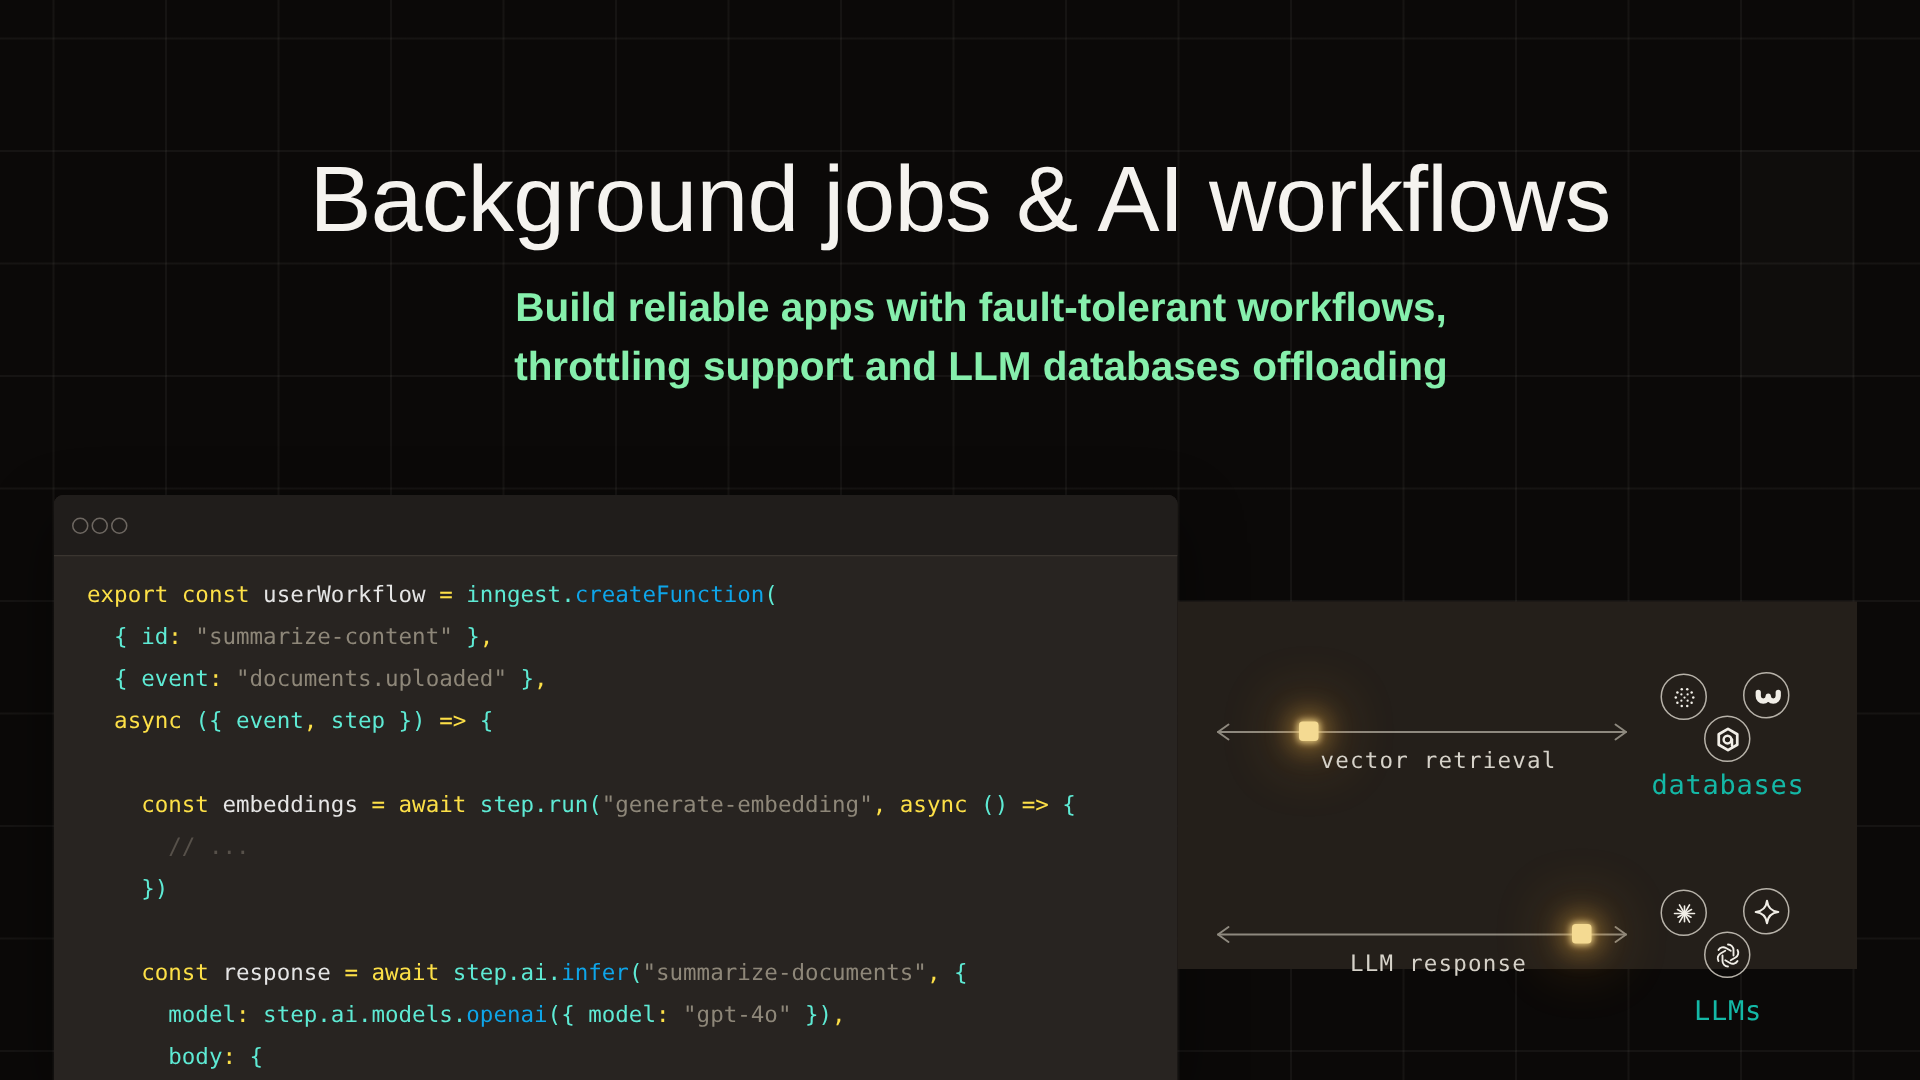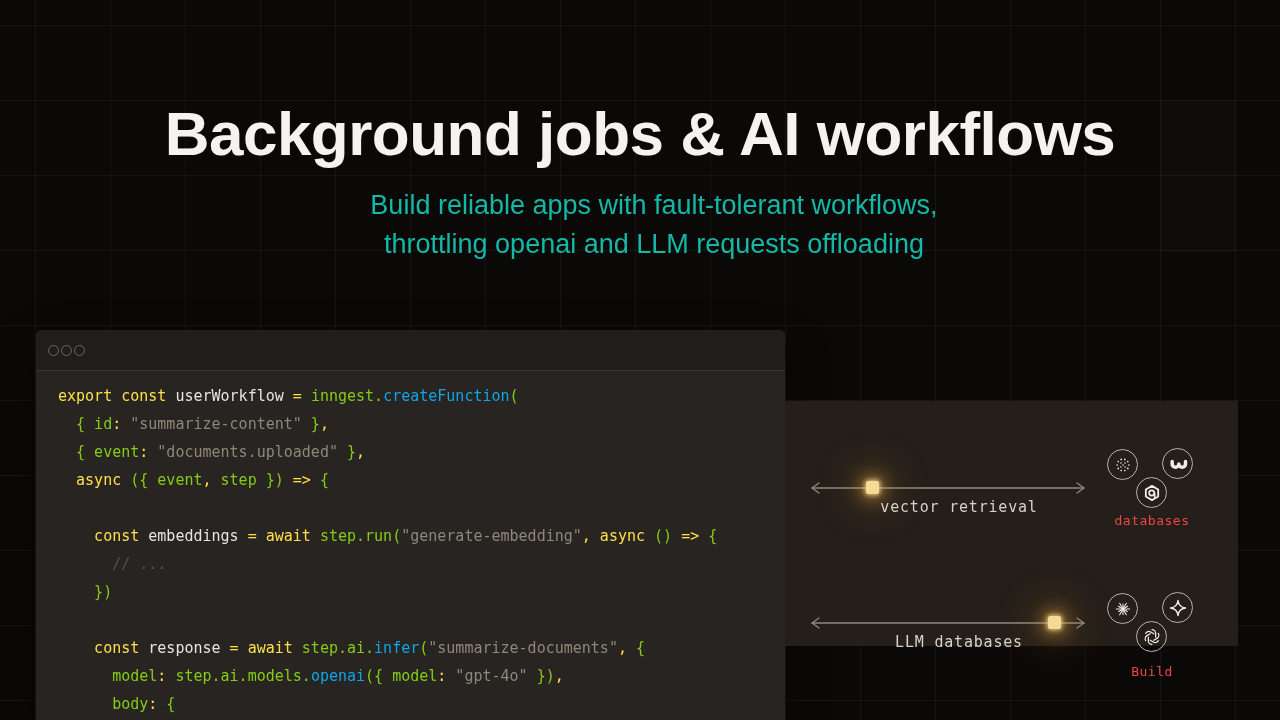--- a/index.html
+++ b/index.html
@@ -7,36 +7,36 @@
          font-family:"Liberation Sans",sans-serif;}
   .grid-overlay{position:absolute;inset:0;
     background-image:
       linear-gradient(to right, rgba(235,228,215,0.05) 0 1px, transparent 1px),
       linear-gradient(to bottom, rgba(235,228,215,0.05) 0 1px, transparent 1px);
     background-size:75px 75px;background-position:35px 25px;}
   .cell-hl{position:absolute;left:1160px;top:100px;width:76px;height:152px;
     background:rgba(255,255,255,0.018);}
 
   .hero-title{position:absolute;left:0;right:0;top:100px;margin:0;text-align:center;
-    font-size:62px;line-height:68px;font-weight:700;letter-spacing:-0.5px;color:#f5f3ef;}
+    font-size:62px;line-height:68px;font-weight:400;letter-spacing:-0.5px;color:#f5f3ef;}
   .hero-sub{position:absolute;left:0;right:0;top:186px;text-align:center;
-    font-size:27px;line-height:39px;font-weight:400;color:#14b8a6;padding-left:28px;}
+    font-size:27px;line-height:39px;font-weight:700;color:#86efac;padding-left:28px;}
 
   
   .code-window{position:absolute;left:36px;top:330px;width:749px;height:390px;
     background:#282421;border-radius:6px 6px 0 0;box-shadow:0 16px 44px rgba(0,0,0,0.45);}
   .code-header{height:40px;background:#201d1b;border-bottom:1px solid #3a3530;
     border-radius:6px 6px 0 0;display:flex;align-items:center;padding-left:12px;gap:2px;}
   .tl{width:11px;height:11px;box-sizing:border-box;border:1.5px solid #6d6761;
     border-radius:50%;background:transparent;display:inline-block;}
   .code-pre{margin:0;padding:11px 0 0 22px;font-family:"DejaVu Sans Mono",monospace;
     font-size:15px;line-height:28px;}
   .code-line{height:28px;white-space:pre;}
   .tok-k{color:#fde047}.tok-i{color:#e5e5e5}.tok-f{color:#0ea5e9}
-  .tok-s{color:#8e8779}.tok-c{color:#57514a}.tok-t{color:#84cc16}
+  .tok-s{color:#8e8779}.tok-c{color:#57514a}.tok-t{color:#5eead4}
 
   
   .panel{position:absolute;left:785px;top:401px;width:453px;height:245px;background:#241f1a;}
   .arrow{position:absolute;left:21px;}
   .arrow-1{top:79px;} .arrow-2{top:214px;}
   .arrow line,.arrow polyline{stroke:#8e897f;stroke-width:1.3;fill:none;
     stroke-linecap:round;stroke-linejoin:round;}
   .marker{position:absolute;width:13px;height:13px;background:#f4da92;border-radius:2.5px;
     box-shadow:0 0 5px 1px rgba(248,220,140,0.9),0 0 16px 6px rgba(230,170,70,0.45),
                0 0 36px 18px rgba(200,130,40,0.16);}
@@ -46,34 +46,34 @@
   .label-1{top:97px;} .label-2{top:232px;}
   .icon-circle{position:absolute;width:31px;height:31px;box-sizing:border-box;
     border:1.2px solid #b7b2a9;border-radius:50%;display:flex;align-items:center;
     justify-content:center;}
   .icon-circle svg{display:block;}
   .ic-stroke{stroke:#f1eee7;fill:none;stroke-linecap:round;stroke-linejoin:round;}
   .ic-fill{fill:#f1eee7;stroke:none;}
   .r1c1{left:322px;top:48px;} .r1c2{left:377px;top:47px;} .r1c3{left:351px;top:76px;}
   .r2c1{left:322px;top:192px;} .r2c2{left:377px;top:191px;} .r2c3{left:351px;top:220px;}
   .group-label{position:absolute;left:300px;width:134px;text-align:center;
-    font-family:"DejaVu Sans Mono",monospace;font-size:13px;letter-spacing:0.5px;color:#ef4444;}
+    font-family:"DejaVu Sans Mono",monospace;font-size:18px;letter-spacing:0.5px;color:#14b8a6;}
   .gl-1{top:112px;} .gl-2{top:263px;}
 </style>
 </head>
 <body>
 
 <div class="stage">
   <div class="grid-overlay"></div>
   <div class="cell-hl"></div>
 
   <h1 class="hero-title">Background jobs &amp; AI workflows</h1>
   <div class="hero-sub">
     <div>Build reliable apps with fault-tolerant workflows,</div>
-    <div>throttling openai and LLM requests offloading</div>
+    <div>throttling support and LLM databases offloading</div>
   </div>
 
   <div class="code-window">
     <div class="code-header">
       <span class="tl"></span>
       <span class="tl"></span>
       <span class="tl"></span>
     </div>
     <pre class="code-pre"><div class="code-line"><span class="tok-k">export const </span><span class="tok-i">userWorkflow </span><span class="tok-k">= </span><span class="tok-t">inngest.</span><span class="tok-f">createFunction</span><span class="tok-t">(</span></div><div class="code-line"><span class="tok-t">  { id</span><span class="tok-k">:</span><span class="tok-s"> "summarize-content"</span><span class="tok-t"> }</span><span class="tok-k">,</span></div><div class="code-line"><span class="tok-t">  { event</span><span class="tok-k">:</span><span class="tok-s"> "documents.uploaded"</span><span class="tok-t"> }</span><span class="tok-k">,</span></div><div class="code-line"><span class="tok-k">  async </span><span class="tok-t">({ event</span><span class="tok-k">,</span><span class="tok-t"> step }) </span><span class="tok-k">=&gt;</span><span class="tok-t"> {</span></div><div class="code-line"></div><div class="code-line"><span class="tok-k">    const </span><span class="tok-i">embeddings </span><span class="tok-k">= await </span><span class="tok-t">step.run(</span><span class="tok-s">"generate-embedding"</span><span class="tok-k">, async</span><span class="tok-t"> () </span><span class="tok-k">=&gt;</span><span class="tok-t"> {</span></div><div class="code-line"><span class="tok-c">      // ...</span></div><div class="code-line"><span class="tok-t">    })</span></div><div class="code-line"></div><div class="code-line"><span class="tok-k">    const </span><span class="tok-i">response </span><span class="tok-k">= await </span><span class="tok-t">step.ai.</span><span class="tok-f">infer</span><span class="tok-t">(</span><span class="tok-s">"summarize-documents"</span><span class="tok-k">,</span><span class="tok-t"> {</span></div><div class="code-line"><span class="tok-t">      model</span><span class="tok-k">:</span><span class="tok-t"> step.ai.models.</span><span class="tok-f">openai</span><span class="tok-t">({ model</span><span class="tok-k">:</span><span class="tok-s"> "gpt-4o"</span><span class="tok-t"> })</span><span class="tok-k">,</span></div><div class="code-line"><span class="tok-t">      body</span><span class="tok-k">:</span><span class="tok-t"> {</span></div></pre>
   </div>
@@ -122,21 +122,21 @@
       </svg>
     </div>
     <div class="group-label gl-1">databases</div>
 
     <svg class="arrow arrow-2" width="284" height="16">
       <line x1="6" y1="8" x2="278" y2="8"></line>
       <polyline points="13,3 6,8 13,13"></polyline>
       <polyline points="271,3 278,8 271,13"></polyline>
     </svg>
     <div class="marker marker-2"></div>
-    <div class="arrow-label label-2">LLM databases</div>
+    <div class="arrow-label label-2">LLM response</div>
 
     <div class="icon-circle r2c1">
       <svg width="20" height="20" viewBox="0 0 24 24">
         <g class="ic-stroke" style="stroke-width:1.3">
           <line x1="12" y1="12" x2="20" y2="12"></line>
             <line x1="12" y1="12" x2="17.2" y2="15"></line>
           <line x1="12" y1="12" x2="16" y2="18.9"></line>
             <line x1="12" y1="12" x2="12" y2="18.5"></line>
           <line x1="12" y1="12" x2="8" y2="18.9"></line>
             <line x1="12" y1="12" x2="6.8" y2="15"></line>
@@ -159,15 +159,15 @@
         <g class="ic-stroke" style="stroke-width:1.5">
           <path d="M12 3.2 a4.4 4.4 0 0 1 4.4 4.4 l0 4.4"></path>
           <path d="M12 3.2 a4.4 4.4 0 0 1 4.4 4.4 l0 4.4" transform="rotate(60 12 12)"></path>
           <path d="M12 3.2 a4.4 4.4 0 0 1 4.4 4.4 l0 4.4" transform="rotate(120 12 12)"></path>
           <path d="M12 3.2 a4.4 4.4 0 0 1 4.4 4.4 l0 4.4" transform="rotate(180 12 12)"></path>
           <path d="M12 3.2 a4.4 4.4 0 0 1 4.4 4.4 l0 4.4" transform="rotate(240 12 12)"></path>
           <path d="M12 3.2 a4.4 4.4 0 0 1 4.4 4.4 l0 4.4" transform="rotate(300 12 12)"></path>
         </g>
       </svg>
     </div>
-    <div class="group-label gl-2">Build</div>
+    <div class="group-label gl-2">LLMs</div>
   </div>
 </div>
 
 </body></html>

